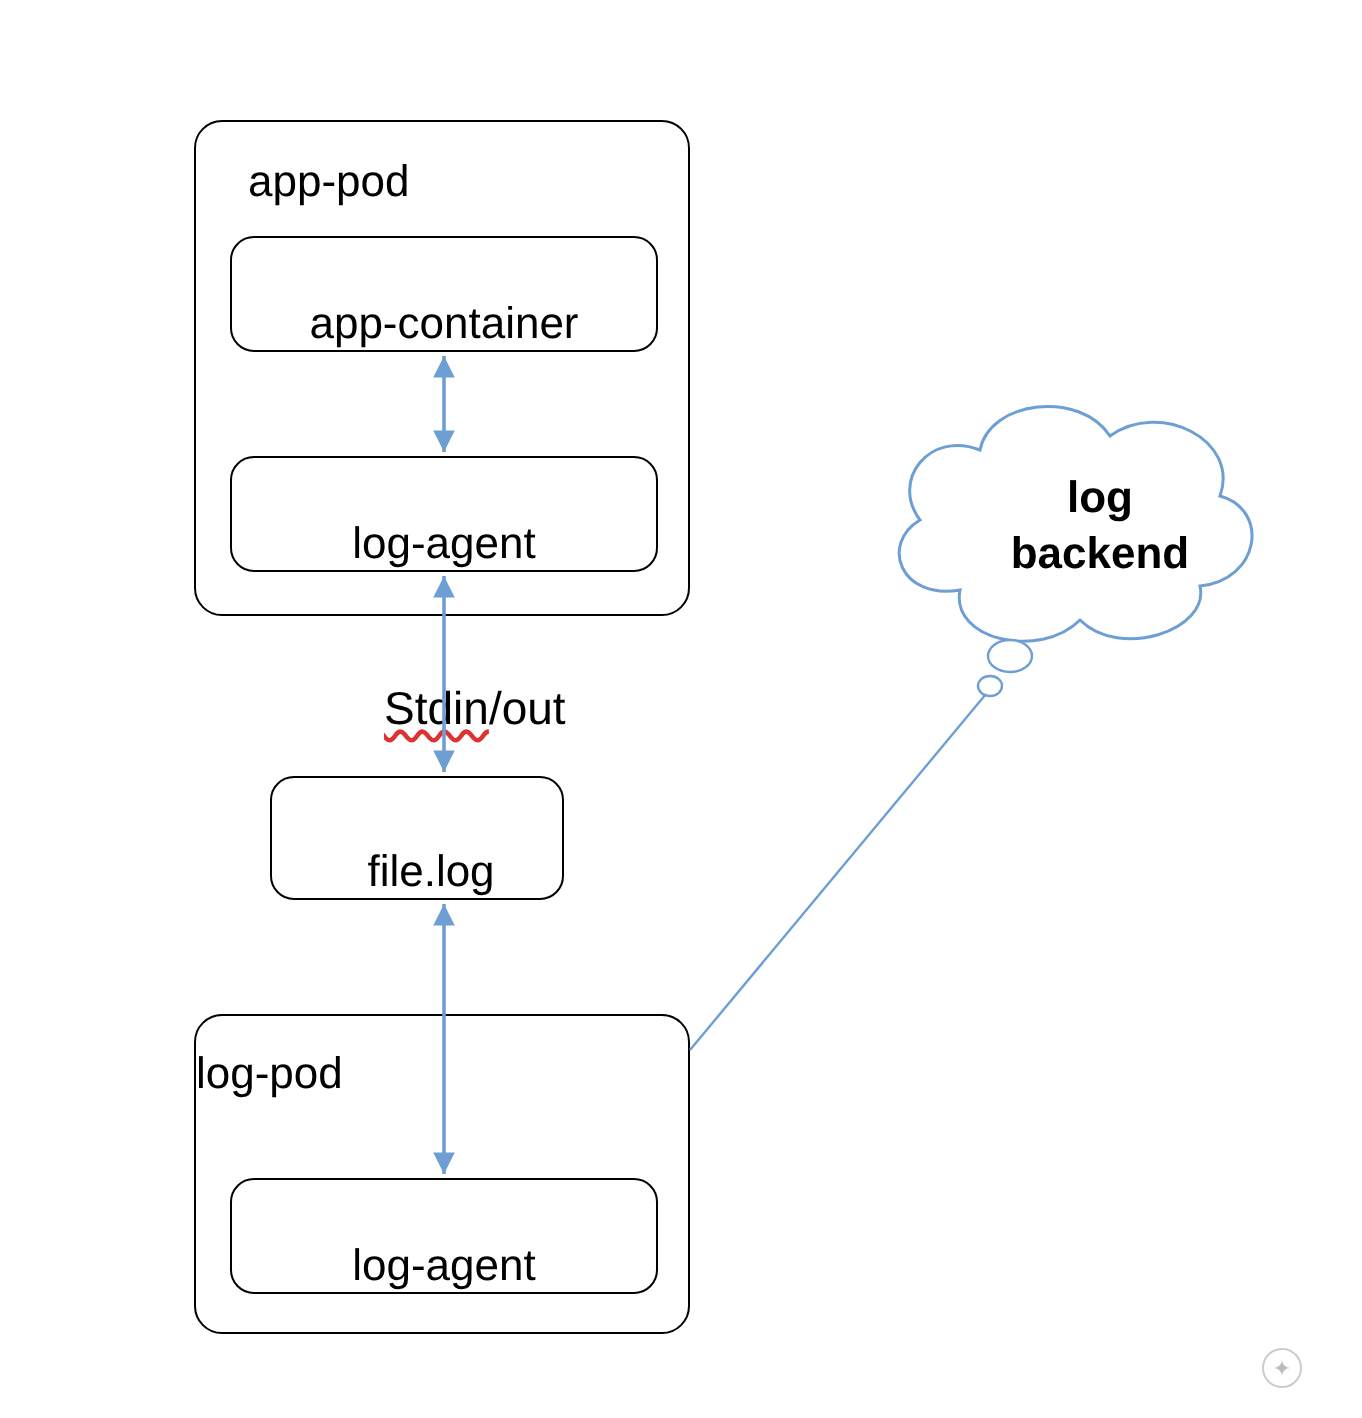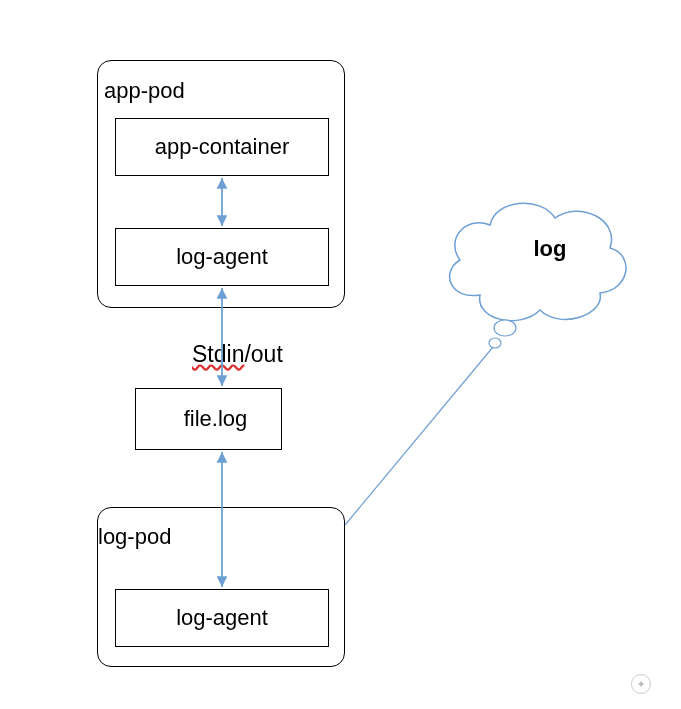--- a/index.html
+++ b/index.html
@@ -20,24 +20,24 @@
     box-sizing: border-box;
   }
   .label {
     position: absolute;
     font-size: 22px;
     color: #000;
   }
   .inner-box {
     position: absolute;
     border: 1.5px solid #000;
-    border-radius: 0;
+    border-radius: 12px;
     background: white;
     display: flex;
-    align-items: center;
+    align-items: flex-end;
     justify-content: center;
     font-size: 22px;
     box-sizing: border-box;
   }
   .stdin {
     font-size: 23px;
   }
   svg.arrows {
     position: absolute;
     top:0; left:0;
@@ -57,21 +57,21 @@
   .wm-icon {
     width: 18px; height: 18px; border: 1px solid #ccc; border-radius:50%;
     display:inline-flex; align-items:center; justify-content:center;
     font-size:11px; color:#bbb;
   }
 </style>
 </head>
 <body>
 
 <div class="box" style="left:97px; top:60px; width:248px; height:248px;"></div>
-<div class="label" style="left:104px; top:78px;">app-pod</div>
+<div class="label" style="left:124px; top:78px;">app-pod</div>
 
 <div class="inner-box" style="left:115px; top:118px; width:214px; height:58px;">
   <span>app-container</span>
 </div>
 
 <div class="inner-box" style="left:115px; top:228px; width:214px; height:58px;">
   <span>log-agent</span>
 </div>
 
 <div class="label stdin" style="left:192px; top:341px;">
@@ -115,17 +115,18 @@
 
   <line x1="222" y1="288" x2="222" y2="386" stroke="#6e9fd4" stroke-width="1.8" marker-start="url(#arrA)" marker-end="url(#arrB)"></line>
 
   <line x1="222" y1="452" x2="222" y2="587" stroke="#6e9fd4" stroke-width="1.8" marker-start="url(#arrA)" marker-end="url(#arrB)"></line>
 
   <line x1="345" y1="525" x2="493" y2="347" stroke="#6e9fd4" stroke-width="1.2"></line>
 </svg>
 
 <div class="label" style="left:500px; top:235px; text-align:center; width:100px; line-height:1.25;font-weight:bold;">
   <span>log</span><br>
+  <span>backend</span>
 </div>
 
 <div class="watermark">
   <span class="wm-icon">✦</span>
 </div>
 
 </body></html>

